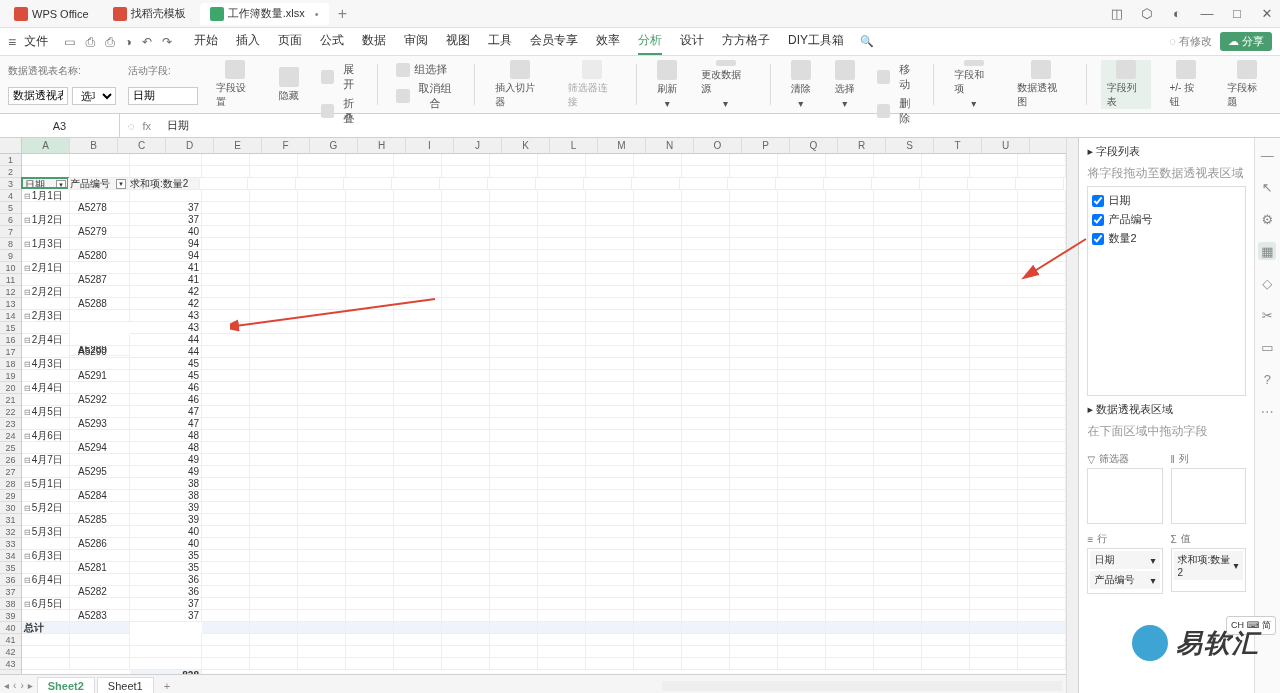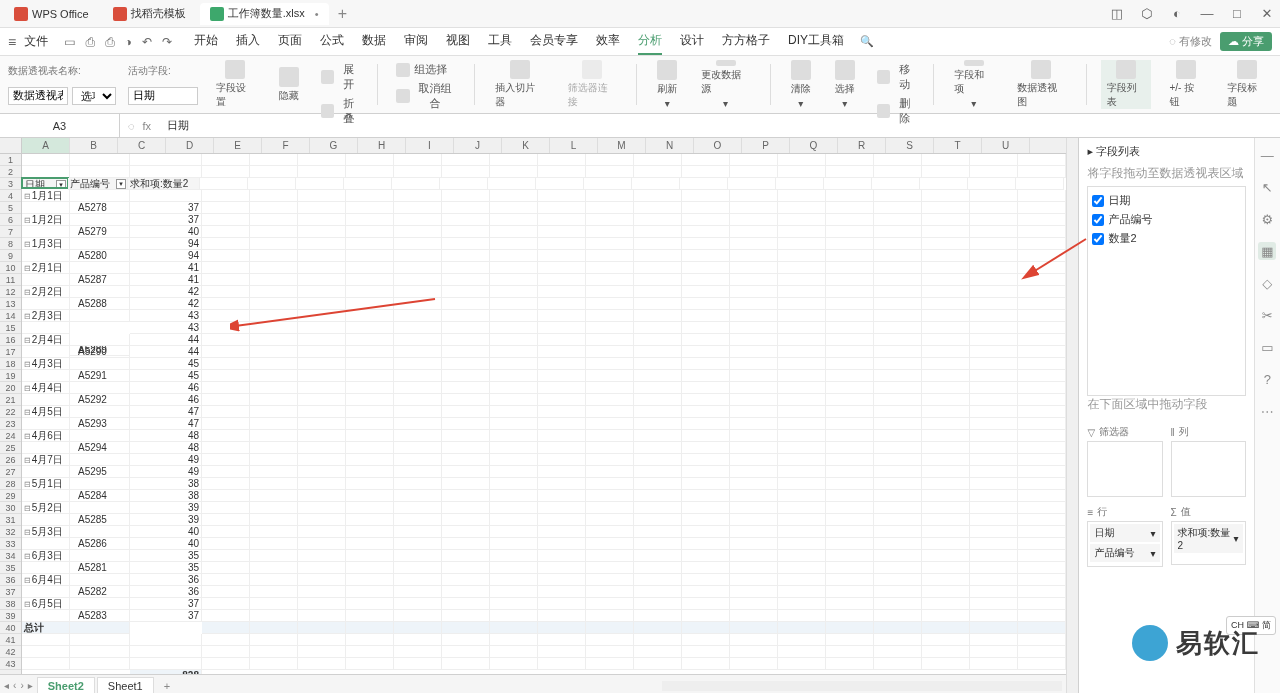--- a/index.html
+++ b/index.html
@@ -73,21 +73,21 @@
 .side-tools { width: 30px; border-left: 1px solid #e0e0e0; display: flex; flex-direction: column; align-items: center; padding-top: 8px; gap: 14px; background: #fafafa; }
 .side-tool { width: 18px; height: 18px; color: #888; display: flex; align-items: center; justify-content: center; font-size: 13px; }
 .side-tool.active { background: #e0ebe5; border-radius: 3px; }
 .sheet-tabs { height: 22px; display: flex; align-items: center; border-top: 1px solid #d0d0d0; background: #f5f5f5; padding: 0 4px; gap: 4px; }
 .sheet-nav { display: flex; gap: 4px; color: #888; font-size: 10px; }
 .sheet-tab { padding: 2px 10px; font-size: 11px; background: #fff; border: 1px solid #ddd; border-bottom: none; cursor: pointer; }
 .sheet-tab.active { color: #4a9d6f; font-weight: bold; }
 .hscroll-area { flex: 1; display: flex; align-items: center; justify-content: flex-end; }
 .hscroll { width: 400px; height: 10px; background: #eee; }
 .red-arrow { position: absolute; pointer-events: none; }
-.watermark { position: absolute; right: 20px; bottom: 32px; display: flex; align-items: center; gap: 8px; }
+.watermark { position: absolute; right: 20px; bottom: 32px; display: flex; align-items: center; gap: 8px; font-style: italic; }
 .watermark-icon { width: 36px; height: 36px; background: #3da4d4; border-radius: 50%; position: relative; }
 .watermark-text { font-size: 26px; font-weight: bold; color: #3a3a3a; letter-spacing: 2px; }
 .ime-badge { position: absolute; right: 4px; bottom: 58px; background: #fff; border: 1px solid #ccc; border-radius: 3px; padding: 2px 4px; font-size: 9px; }
 </style>
 </head>
 <body>
 
 <div class="titlebar">
   <div class="tab inactive">
       <span class="wps-icon"></span>
@@ -1357,20 +1357,21 @@
         </div>
         <div class="field-item">
           <input type="checkbox" checked="" style="">
           <span>产品编号</span>
         </div>
         <div class="field-item">
           <input type="checkbox" checked="" style="">
           <span>数量2</span>
         </div>
       </div>
+    <div class="side-section-title">▸ <span>数据透视表区域</span></div>
     <div class="side-hint">在下面区域中拖动字段</div>
     <div class="areas">
       <div class="area-row">
         <div class="area-box">
           <div class="area-label">▽ <span>筛选器</span></div>
           <div class="area-content tall"></div>
         </div>
         <div class="area-box">
           <div class="area-label">‖ <span>列</span></div>
           <div class="area-content tall"></div>

